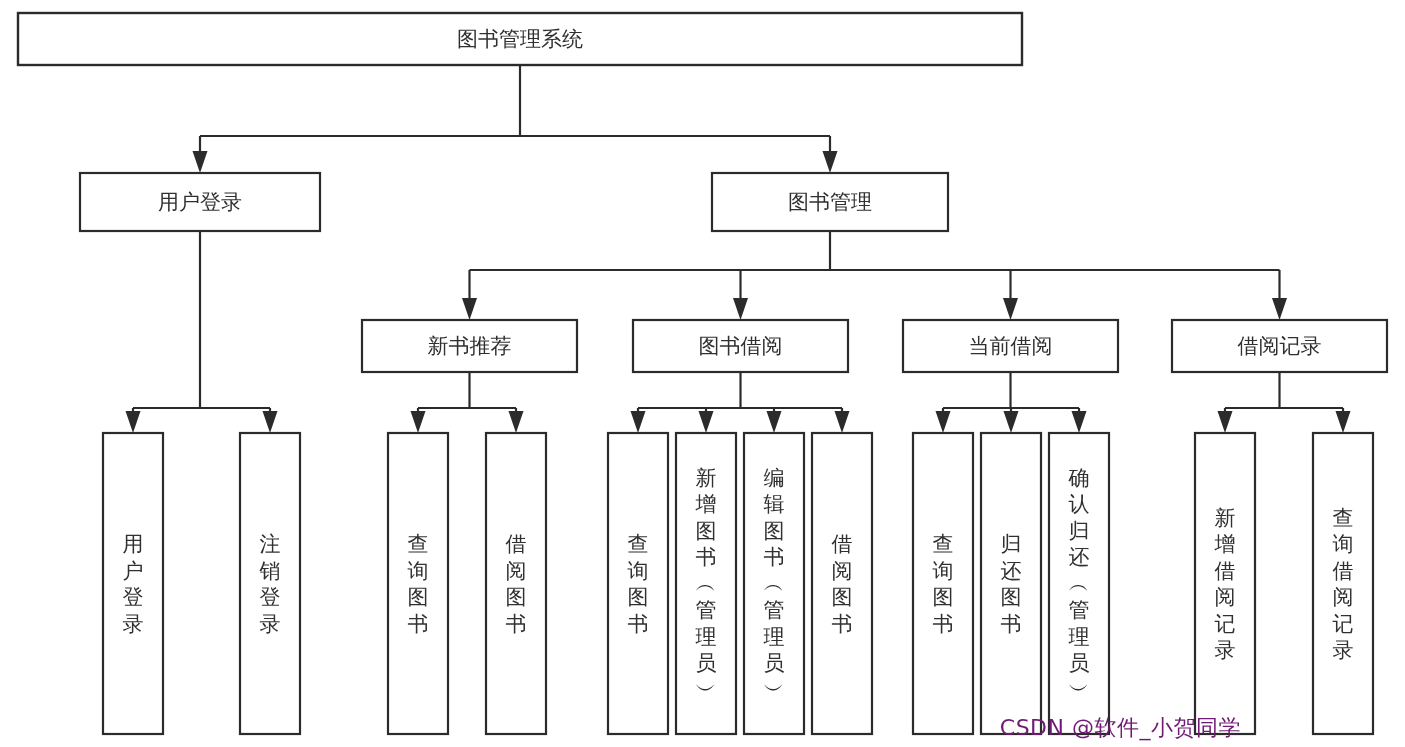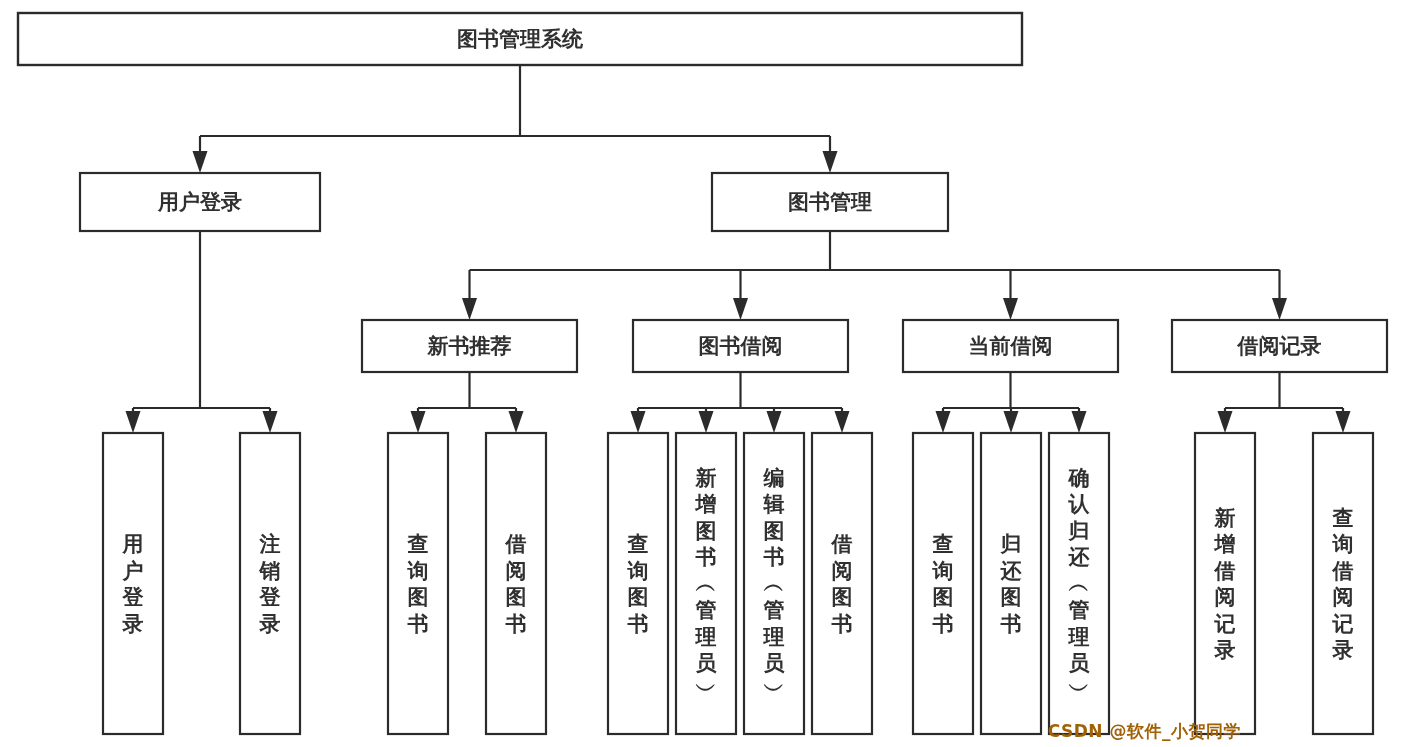--- a/index.html
+++ b/index.html
@@ -12,21 +12,20 @@
     width: 1405px;
     height: 747px;
     font-family: "DejaVu Sans", "Liberation Sans", sans-serif;
     overflow: hidden;
   }
   #diagram-root {
     position: relative;
     width: 1249px;
     height: 747px;
     background: #ffffff;
-    font-weight: bold;
   }
   svg.diagram-canvas {
     position: absolute;
     left: 0;
     top: 0;
     width: 1405px;
     height: 747px;
     display: block;
   }
   .node-rect {
@@ -58,22 +57,22 @@
     font-family: "DejaVu Sans", "Liberation Sans", sans-serif;
     font-size: 21px;
     fill: #303030;
     text-anchor: middle;
   }
   .watermark-text {
     position: absolute;
     right: 8px;
     bottom: 4px;
     font-family: "DejaVu Sans", "Liberation Sans", sans-serif;
-    font-size: 17px;
-    color: #a16207;
+    font-size: 22px;
+    color: #701a75;
     letter-spacing: 0.5px;
     white-space: nowrap;
     user-select: none;
   }
 </style>
 </head>
 <body>
 
 <div id="diagram-root">
   <svg class="diagram-canvas" id="diagram-canvas" viewBox="0 0 1405 747" xmlns="http://www.w3.org/2000/svg">

